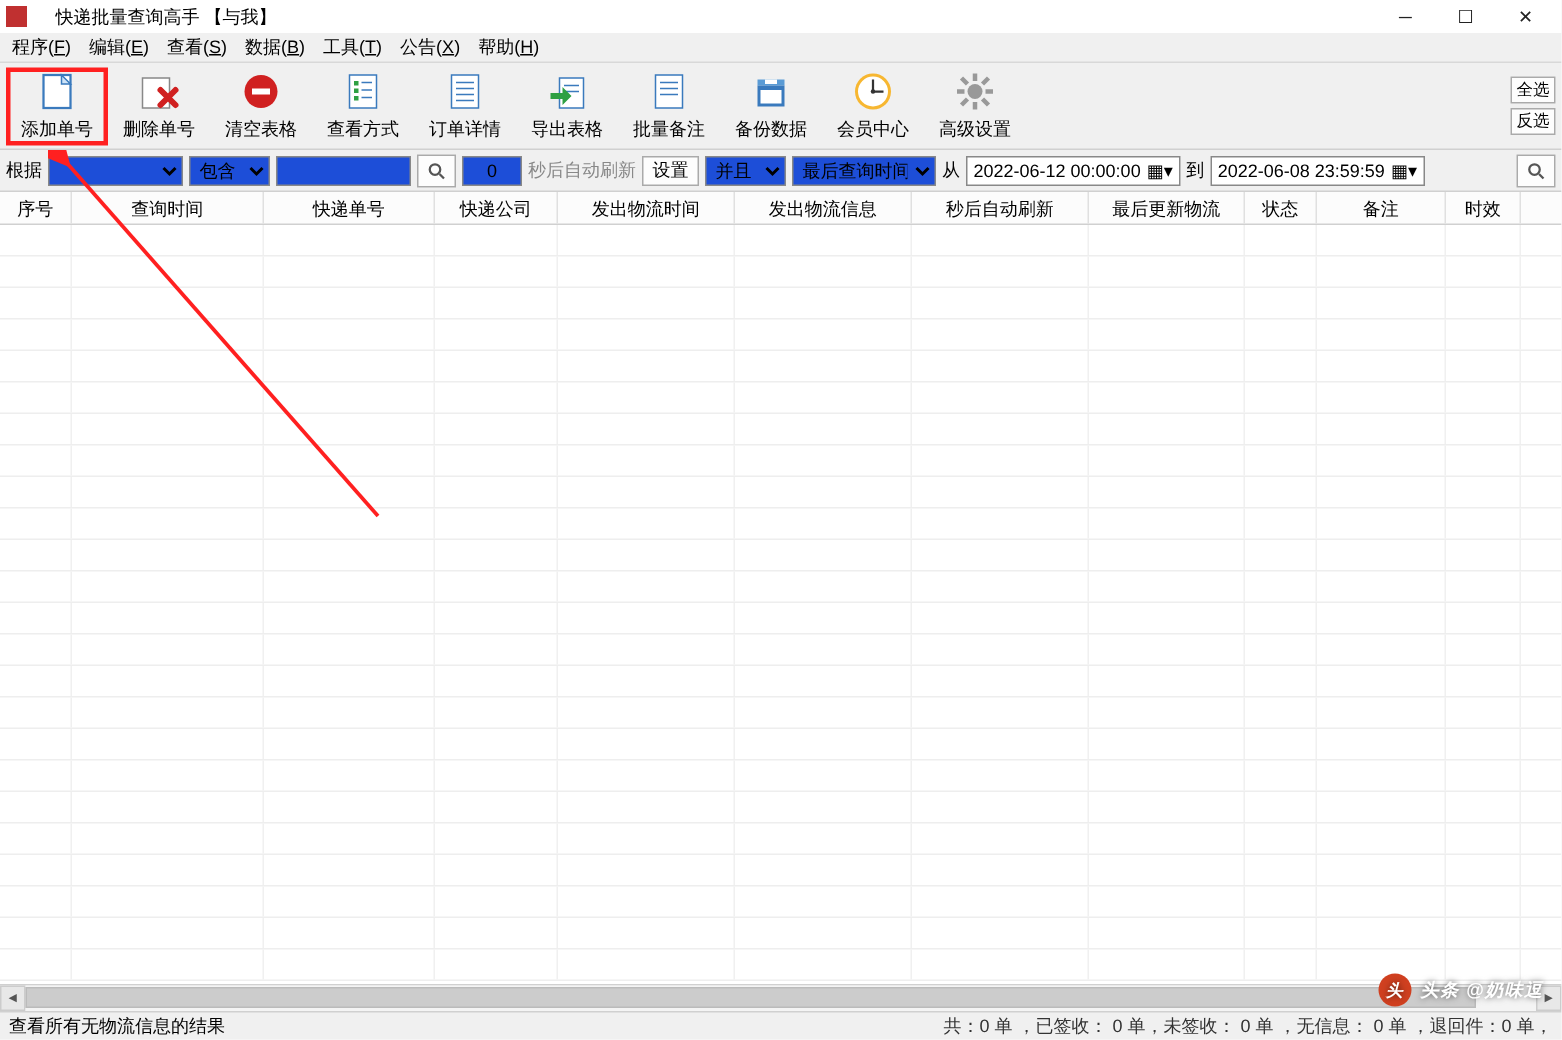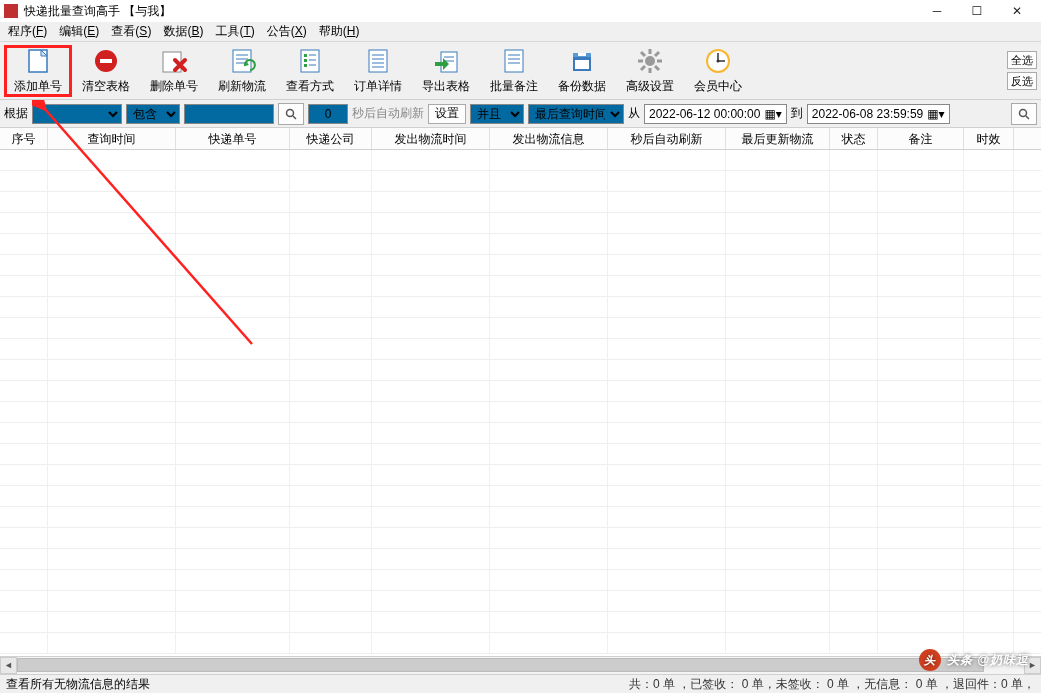--- a/index.html
+++ b/index.html
@@ -1,37 +1,37 @@
 <!DOCTYPE html>
 <html><head>
   <meta charset="utf-8">
   <style>
     * { margin: 0; padding: 0; box-sizing: border-box; font-family: "Microsoft YaHei", SimSun, sans-serif; font-size: 12px; }
     body { background: #f0f0f0; width: 1041px; height: 693px; overflow: hidden; position: relative; }
     
     .titlebar { height: 22px; background: #fff; display: flex; align-items: center; padding: 0 4px; }
     .titlebar-icon { width: 14px; height: 14px; background: #c03030; margin-right: 6px; }
-    .titlebar-text { flex: 1; color: #000; }
+    .titlebar-text { flex: 1; color: #000; margin-left: 13px; }
     .win-controls { display: flex; }
     .win-btn { width: 40px; height: 22px; display: flex; align-items: center; justify-content: center; color: #222; }
     
     .menubar { height: 20px; background: #f0f0f0; display: flex; align-items: center; padding: 0 2px; border-bottom: 1px solid #d8d8d8; }
     .menu-item { padding: 2px 6px; color: #000; }
     .menu-item .hotkey { text-decoration: underline; }
     
     .toolbar { height: 58px; background: #f0f0f0; display: flex; align-items: center; padding: 2px 4px; border-bottom: 1px solid #d0d0d0; position: relative; }
     .tool-btn { width: 68px; height: 52px; display: flex; flex-direction: column; align-items: center; justify-content: center; gap: 2px; }
     .tool-btn.highlighted { border: 3px solid #ff2020; }
     .tool-icon { width: 30px; height: 30px; display: flex; align-items: center; justify-content: center; }
     .tool-label { font-size: 12px; color: #000; }
     .toolbar-right { margin-left: auto; display: flex; flex-direction: column; gap: 3px; }
     .side-btn { width: 30px; height: 18px; background: #fdfdfd; border: 1px solid #aaa; font-size: 11px; text-align: center; line-height: 16px; }
     
     .filterbar { height: 28px; background: #f0f0f0; display: flex; align-items: center; padding: 0 4px; gap: 4px; border-bottom: 1px solid #d0d0d0; }
-    .filterbar select, .filterbar input[type=text] { height: 20px; border: 1px solid #888; background: #0369a1; font-size: 12px; padding: 0 2px; }
+    .filterbar select, .filterbar input[type=text] { height: 20px; border: 1px solid #888; background: #1d4ed8; font-size: 12px; padding: 0 2px; }
     .filterbar .label { color: #000; }
     .icon-btn { width: 26px; height: 22px; background: #fdfdfd; border: 1px solid #aaa; display: flex; align-items: center; justify-content: center; }
     .date-input { height: 20px; border: 1px solid #888; background: #fff; padding: 0 4px; display: flex; align-items: center; gap: 4px; font-family: monospace; font-size: 11px; }
     .num-input { width: 40px; height: 20px; border: 1px solid #888; background: #fff; text-align: center; }
     .gray-label { color: #888; }
     .small-btn { height: 20px; padding: 0 6px; background: #fdfdfd; border: 1px solid #aaa; }
     
     .table-area { position: relative; background: #fff; height: 546px; }
     .table-header { height: 22px; display: flex; border-bottom: 1px solid #d0d0d0; background: #fcfcfc; }
     .th { border-right: 1px solid #e0e0e0; padding: 3px 6px; color: #000; text-align: center; overflow: hidden; white-space: nowrap; }
@@ -80,47 +80,34 @@
         <svg width="30" height="30" viewBox="0 0 30 30">
           <rect x="6" y="4" width="18" height="22" fill="#fff" stroke="#3a7abd" stroke-width="1.5"></rect>
           <path d="M18 4 L24 10 L18 10 Z" fill="#cde3f7" stroke="#3a7abd"></path>
         </svg>
       </div>
       <div class="tool-label">添加单号</div>
     </div>
     <div class="tool-btn">
       <div class="tool-icon">
         <svg width="30" height="30" viewBox="0 0 30 30">
+          <rect x="4" y="6" width="18" height="20" fill="#fff" stroke="#888"></rect>
+          <path d="M16 14 L26 24 M26 14 L16 24" stroke="#d02020" stroke-width="4" stroke-linecap="round"></path>
+        </svg>
+      </div>
+      <div class="tool-label">删除单号</div>
+    </div>
+    <div class="tool-btn">
+      <div class="tool-icon">
+        <svg width="30" height="30" viewBox="0 0 30 30">
           <circle cx="15" cy="15" r="11" fill="#d02020"></circle>
           <rect x="9" y="13" width="12" height="4" fill="#fff"></rect>
         </svg>
       </div>
       <div class="tool-label">清空表格</div>
-    </div>
-    <div class="tool-btn">
-      <div class="tool-icon">
-        <svg width="30" height="30" viewBox="0 0 30 30">
-          <rect x="4" y="6" width="18" height="20" fill="#fff" stroke="#888"></rect>
-          <path d="M16 14 L26 24 M26 14 L16 24" stroke="#d02020" stroke-width="4" stroke-linecap="round"></path>
-        </svg>
-      </div>
-      <div class="tool-label">删除单号</div>
-    </div>
-    <div class="tool-btn">
-      <div class="tool-icon">
-        <svg width="30" height="30" viewBox="0 0 30 30">
-          <rect x="6" y="4" width="18" height="22" fill="#fff" stroke="#3a7abd"></rect>
-          <line x1="9" y1="9" x2="21" y2="9" stroke="#3a7abd"></line>
-          <line x1="9" y1="13" x2="21" y2="13" stroke="#3a7abd"></line>
-          <line x1="9" y1="17" x2="21" y2="17" stroke="#3a7abd"></line>
-          <path d="M18 20 A5 5 0 1 1 23 24" fill="none" stroke="#2ea043" stroke-width="2"></path>
-          <path d="M22 19 L18 20 L19 16 Z" fill="#2ea043"></path>
-        </svg>
-      </div>
-      <div class="tool-label">刷新物流</div>
     </div>
     <div class="tool-btn">
       <div class="tool-icon">
         <svg width="30" height="30" viewBox="0 0 30 30">
           <rect x="6" y="4" width="18" height="22" fill="#fff" stroke="#3a7abd"></rect>
           <rect x="9" y="8" width="3" height="3" fill="#2ea043"></rect>
           <rect x="9" y="13" width="3" height="3" fill="#2ea043"></rect>
           <rect x="9" y="18" width="3" height="3" fill="#2ea043"></rect>
           <line x1="14" y1="9" x2="21" y2="9" stroke="#3a7abd"></line>
           <line x1="14" y1="14" x2="21" y2="14" stroke="#3a7abd"></line>
@@ -166,49 +153,49 @@
     <div class="tool-btn">
       <div class="tool-icon">
         <svg width="30" height="30" viewBox="0 0 30 30">
           <rect x="6" y="7" width="18" height="4" fill="#5a9bd5"></rect>
           <rect x="6" y="11" width="18" height="14" fill="#3a7abd"></rect>
           <rect x="11" y="7" width="8" height="3" fill="#fff"></rect>
           <rect x="8" y="14" width="14" height="9" fill="#fff"></rect>
         </svg>
       </div>
       <div class="tool-label">备份数据</div>
+    </div>
+    <div class="tool-btn">
+      <div class="tool-icon">
+        <svg width="30" height="30" viewBox="0 0 30 30">
+          <circle cx="15" cy="15" r="12" fill="#f7b731"></circle>
+          <circle cx="15" cy="15" r="10" fill="#fff"></circle>
+          <path d="M15 7 L15 15 L22 15" stroke="#333" stroke-width="1.5" fill="none"></path>
+          <circle cx="15" cy="15" r="1.5" fill="#333"></circle>
+        </svg>
+      </div>
+      <div class="tool-label">会员中心</div>
     </div>
     <div class="tool-btn">
       <div class="tool-icon">
         <svg width="30" height="30" viewBox="0 0 30 30">
           <circle cx="15" cy="15" r="5" fill="#999"></circle>
           <g stroke="#999" stroke-width="3">
             <line x1="15" y1="3" x2="15" y2="8"></line>
             <line x1="15" y1="22" x2="15" y2="27"></line>
             <line x1="3" y1="15" x2="8" y2="15"></line>
             <line x1="22" y1="15" x2="27" y2="15"></line>
             <line x1="6" y1="6" x2="10" y2="10"></line>
             <line x1="20" y1="20" x2="24" y2="24"></line>
             <line x1="24" y1="6" x2="20" y2="10"></line>
             <line x1="10" y1="20" x2="6" y2="24"></line>
           </g>
         </svg>
       </div>
       <div class="tool-label">高级设置</div>
-    </div>
-    <div class="tool-btn">
-      <div class="tool-icon">
-        <svg width="30" height="30" viewBox="0 0 30 30">
-          <circle cx="15" cy="15" r="12" fill="#f7b731"></circle>
-          <circle cx="15" cy="15" r="10" fill="#fff"></circle>
-          <path d="M15 7 L15 15 L22 15" stroke="#333" stroke-width="1.5" fill="none"></path>
-          <circle cx="15" cy="15" r="1.5" fill="#333"></circle>
-        </svg>
-      </div>
-      <div class="tool-label">会员中心</div>
     </div>
     <div class="toolbar-right">
     <div class="side-btn">全选</div>
     <div class="side-btn">反选</div>
   </div>
 </div>
 
 <div class="filterbar">
   <span class="label">根据</span>
   <select style="width:90px"><option></option></select>

